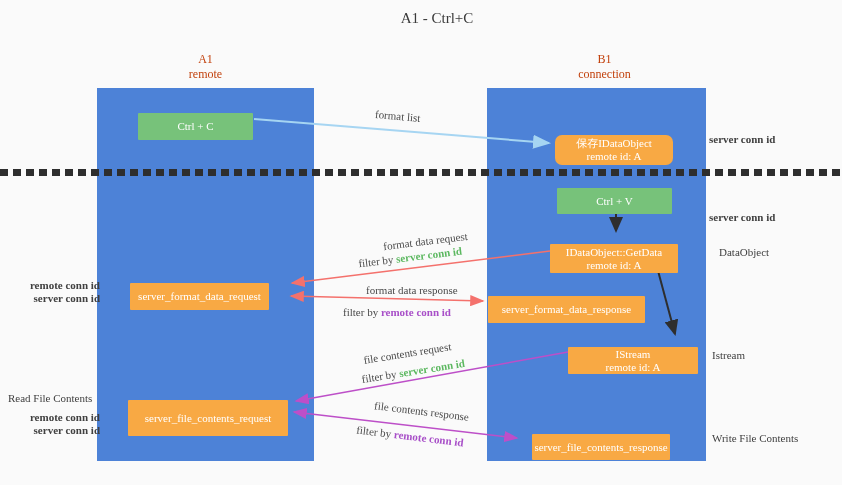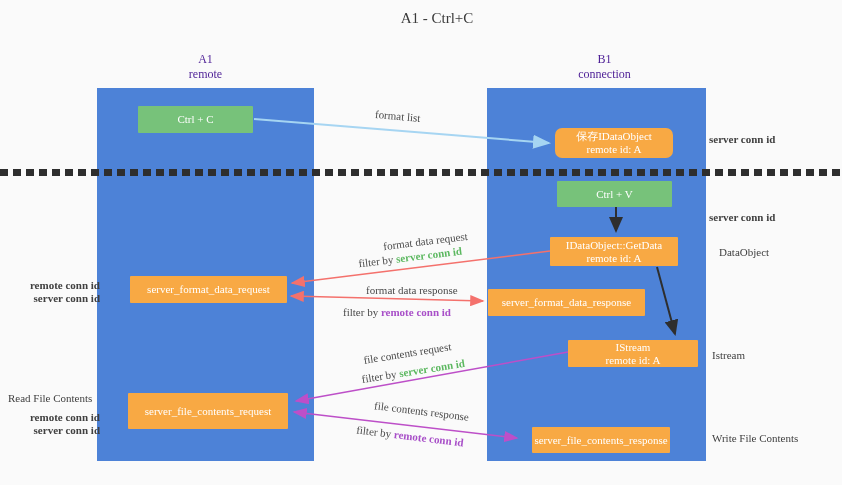--- a/index.html
+++ b/index.html
@@ -7,27 +7,27 @@
     --node-orange:#f8a944; --arrow-blue:#a6d5f2; --arrow-red:#f4716c;
     --arrow-magenta:#bd4fc8; --arrow-black:#2e2e2e; --text-green:#5cb860;
     --text-purple:#a84fc8; --text-dark:#404040;
   }
   html,body{margin:0;padding:0;}
   .stage{position:relative;width:842px;height:485px;background:var(--background);
     font-family:Liberation Serif, serif;overflow:hidden;padding-left:32px;}
   .title{position:absolute;left:0;right:0;top:8px;text-align:center;
     font-size:15px;line-height:21px;color:#3a3a3a;z-index:6;}
   .colhead{position:absolute;text-align:center;font-size:12px;line-height:15px;
-    color:#4c1d95;z-index:6;}
+    color:#c2410c;z-index:6;}
   .column{position:absolute;top:88px;height:373px;background:var(--column-blue);z-index:1;}
   .sep{position:absolute;left:0;top:169px;width:842px;height:7px;z-index:4;
     background:repeating-linear-gradient(90deg,var(--arrow-black) 0 8px,transparent 8px 13px);}
   .node{position:absolute;display:flex;flex-direction:column;align-items:center;
     justify-content:center;color:#fff;font-size:11px;line-height:13px;text-align:center;
-    z-index:6;border-radius:1px;}
+    z-index:6;border-radius:1px;margin-top:7px;}
   .green{background:var(--node-green);}
   .orange{background:var(--node-orange);}
   .flowlbl{position:absolute;font-size:11px;color:#4a4a4a;white-space:nowrap;z-index:6;}
   .sidegreen{color:var(--text-green);font-weight:bold;}
   .sidepurple{color:var(--text-purple);font-weight:bold;}
   .sidelbl{position:absolute;font-size:11px;white-space:nowrap;z-index:6;color:var(--text-dark);}
   .rightalign{text-align:right;width:95px;}
   svg.overlay{position:absolute;left:0;top:0;z-index:5;pointer-events:none;}
   .st-blue{stroke:var(--arrow-blue);} .mk-blue{fill:var(--arrow-blue);}
   .st-red{stroke:var(--arrow-red);} .mk-red{fill:var(--arrow-red);}
@@ -88,21 +88,21 @@
     <div>保存IDataObject</div>
     <div>remote id: A</div>
   </div>
   <div class="node green" style="left:557px;top:181px;width:115px;height:26px;">
     <div>Ctrl + V</div>
   </div>
   <div class="node orange" style="left:550px;top:237px;width:128px;height:29px;">
     <div>IDataObject::GetData</div>
     <div>remote id: A</div>
   </div>
-  <div class="node orange" style="left:130px;top:276px;width:157px;height:27px;">
+  <div class="node orange" style="left:130px;top:276px;width:139px;height:27px;">
     <div>server_format_data_request</div>
   </div>
   <div class="node orange" style="left:488px;top:289px;width:157px;height:27px;">
     <div>server_format_data_response</div>
   </div>
   <div class="node orange" style="left:568px;top:340px;width:130px;height:27px;">
     <div>IStream</div>
     <div>remote id: A</div>
   </div>
   <div class="node orange" style="left:128px;top:393px;width:160px;height:36px;">

